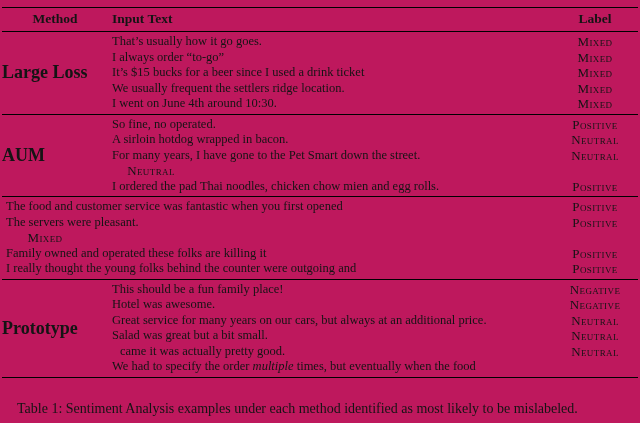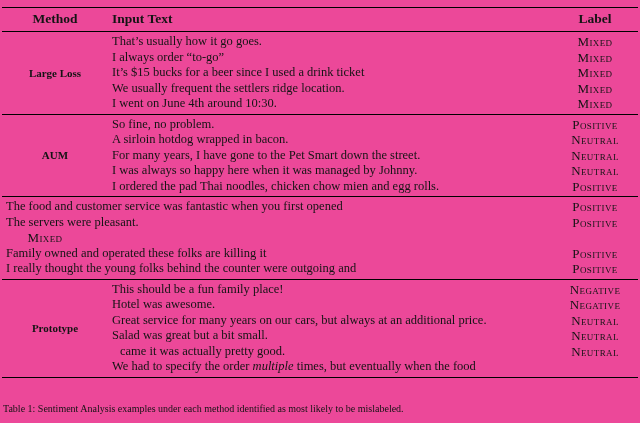--- a/index.html
+++ b/index.html
@@ -1,47 +1,47 @@
 <!DOCTYPE html>
 <html><head>
 <meta charset="utf-8">
 <style>
   html, body { margin:0; padding:0; }
   body {
     width:640px; height:423px; overflow:hidden;
     background:#ffffff; color:#141414;
     font-family:"Liberation Serif", "DejaVu Serif", serif;
   }
-  .page { position:relative; width:640px; height:423px; background:#ec4899; }
+  .page { position:relative; width:640px; height:423px; background:#be185d; }
   .tbl { position:absolute; left:2px; right:2px; top:7px; }
 
   .rule-thick { border-top:1.6px solid #000; height:0; }
   .rule-thin  { border-top:1px solid #000; height:0; }
 
   .header-row { display:flex; align-items:baseline; padding:3px 0 4px 0; font-weight:bold; font-size:13.5px; }
   .col-method { width:106px; flex:0 0 106px; text-align:center; }
   .col-text   { flex:1 1 auto; padding-left:4px; text-align:left; }
   .col-label  { width:86px; flex:0 0 86px; text-align:center; }
 
   .section { display:flex; align-items:center; padding:2px 0; }
-  .method-cell { width:106px; flex:0 0 106px; text-align:center; font-weight:bold; font-size:11px; }
+  .method-cell { width:106px; flex:0 0 106px; text-align:left; font-weight:bold; font-size:18px; }
   .rows { flex:1 1 auto; display:flex; flex-direction:column; }
   .row { display:flex; align-items:flex-start; font-size:12.5px; line-height:15.5px;justify-content:space-between; }
   .cell-text { flex:1 1 auto; padding-left:4px; overflow:hidden; }
   .cell-text .line { white-space:nowrap; }
   .line2 { padding-left:8px; }
   .cell-label {
     width:86px; flex:0 0 86px; text-align:center;
     font-variant:small-caps; font-size:13px; line-height:15.5px; letter-spacing:0.4px;
   }
   em { font-style:italic; }
 
   .caption {
-    position:absolute; left:3px; right:3px; top:401px;
-    font-size:10px; line-height:15px; white-space:nowrap; overflow:hidden;
+    position:absolute; left:17px; right:3px; top:401px;
+    font-size:14px; line-height:15px; white-space:nowrap; overflow:hidden;
   }
 </style>
 </head>
 <body>
 
 <div class="page">
   <div class="tbl">
 
     <div class="rule-thick"></div>
 
@@ -78,33 +78,32 @@
         </div>
       </div>
     </div>
 
     <div class="rule-thin"></div>
 
     <div class="section">
       <div class="method-cell">AUM</div>
       <div class="rows">
         <div class="row">
-          <div class="cell-text"><span class="line">So fine, no problem.</span></div>
+          <div class="cell-text"><span class="line">So fine, no operated.</span></div>
           <div class="cell-label">Positive</div>
         </div>
         <div class="row">
           <div class="cell-text"><span class="line">A sirloin hotdog wrapped in bacon.</span></div>
           <div class="cell-label">Neutral</div>
         </div>
         <div class="row">
           <div class="cell-text"><span class="line">For many years, I have gone to the Pet Smart down the street.</span></div>
           <div class="cell-label">Neutral</div>
         </div>
         <div class="row">
-          <div class="cell-text"><span class="line">I was always so happy here when it was managed by Johnny.</span></div>
           <div class="cell-label">Neutral</div>
         </div>
         <div class="row">
           <div class="cell-text"><span class="line">I ordered the pad Thai noodles, chicken chow mien and egg rolls.</span></div>
           <div class="cell-label">Positive</div>
         </div>
       </div>
     </div>
 
     <div class="rule-thin"></div>

